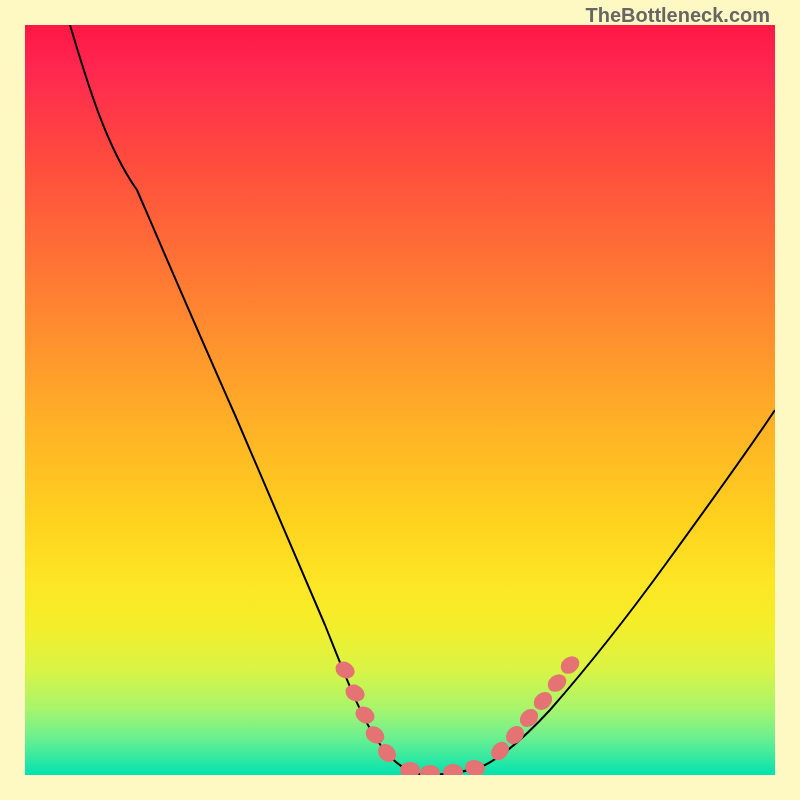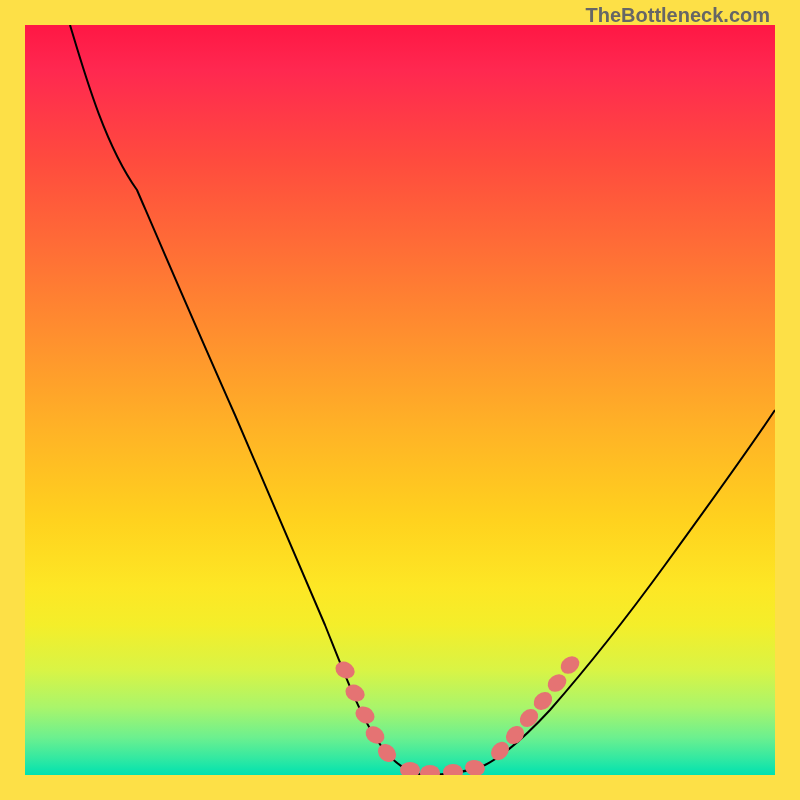--- a/index.html
+++ b/index.html
@@ -1,21 +1,21 @@
 <!DOCTYPE html>
 <html><head>
 <meta charset="utf-8">
 <style>
   * { margin: 0; padding: 0; box-sizing: border-box; }
   html, body { width: 800px; height: 800px; overflow: hidden; background: #000; }
   .chart-container {
     position: relative;
     width: 800px;
     height: 800px;
-    background: #fde047;
+    background: #fef9c3;
   }
   .plot-area {
     position: absolute;
     left: 25px;
     top: 25px;
     width: 750px;
     height: 750px;
     background: linear-gradient(to bottom,
       #ff1744 0%,
       #ff2850 6%,

